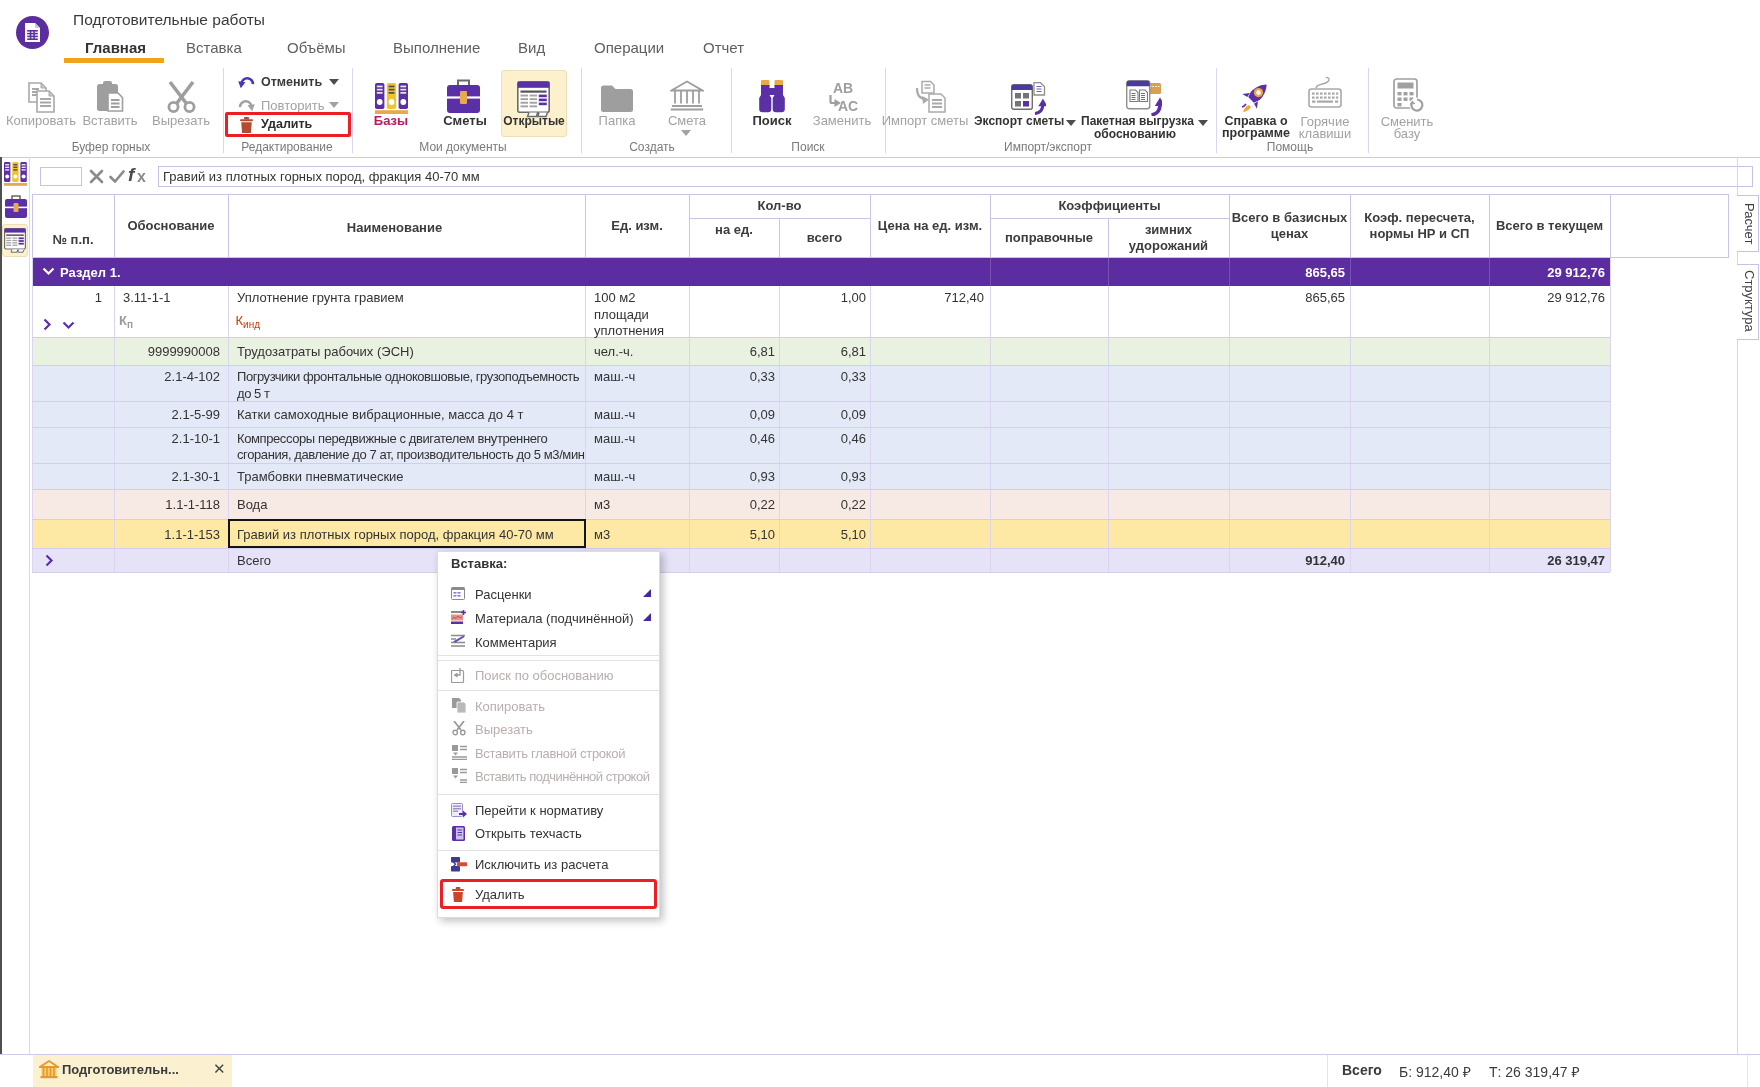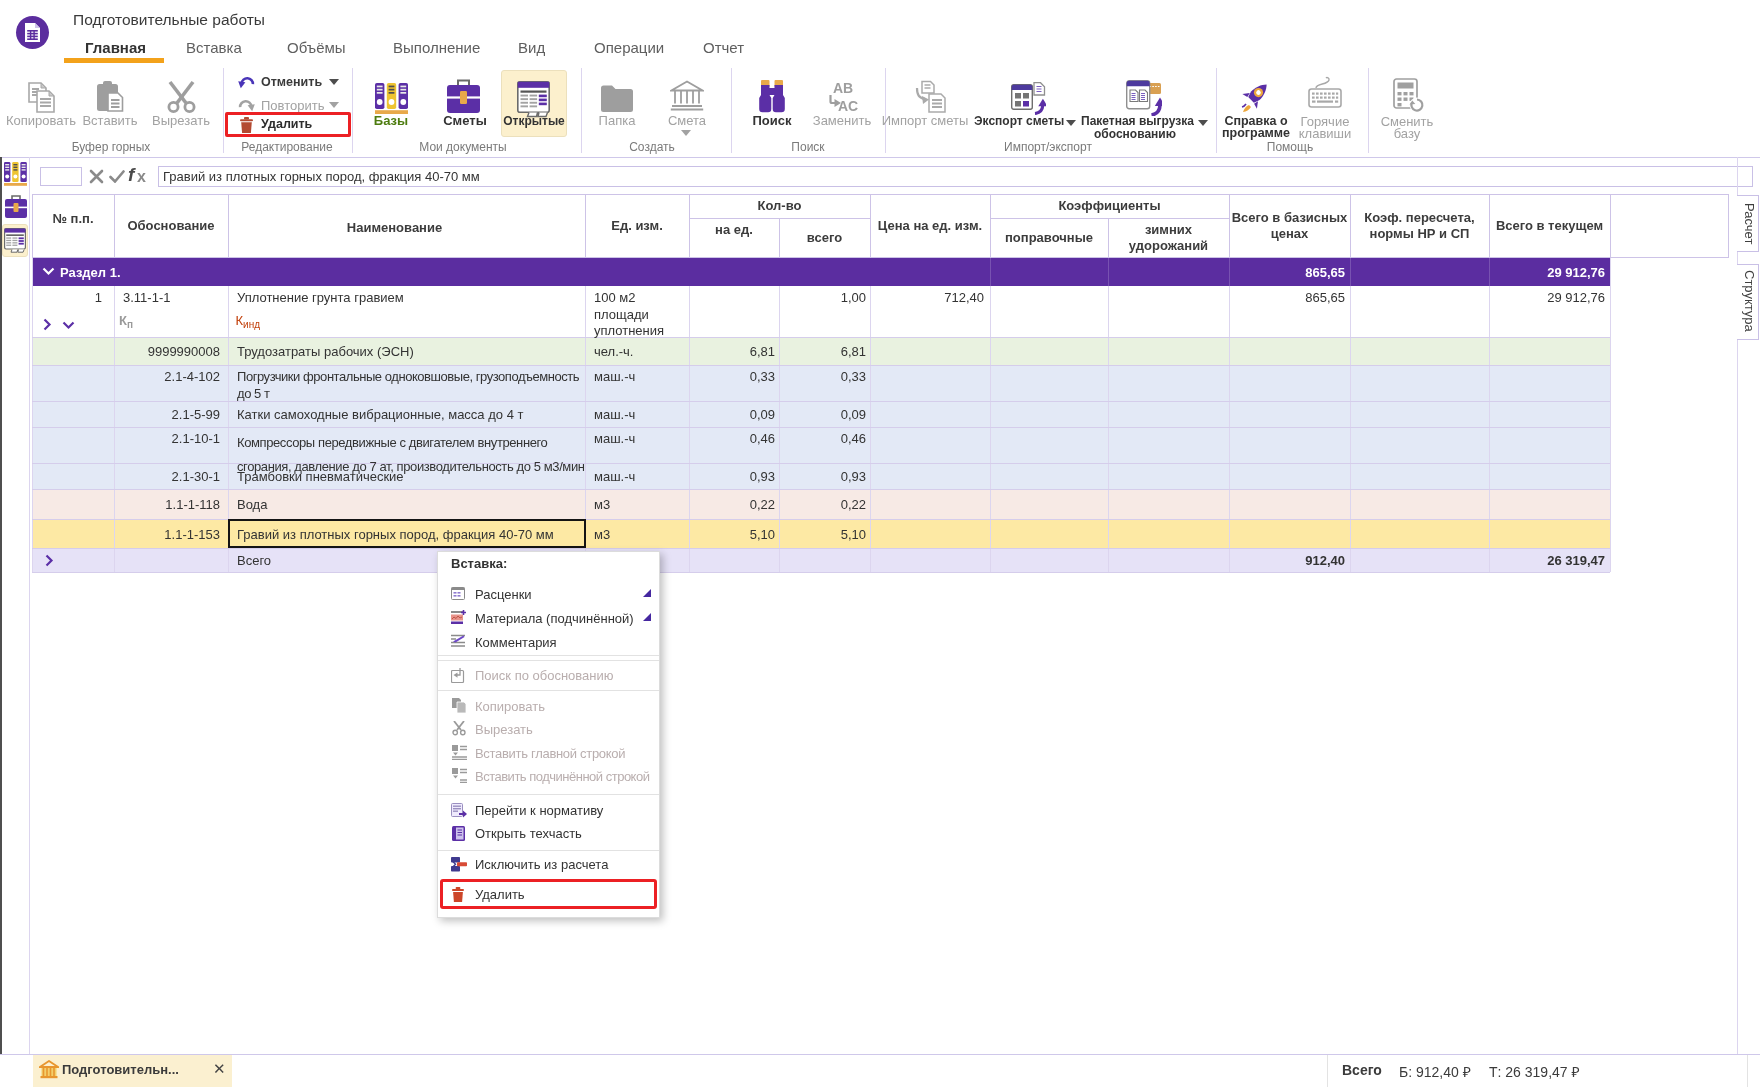--- a/index.html
+++ b/index.html
@@ -120,21 +120,21 @@
       <rect x="13.6" y="5.8" width="5.8" height="1.7"></rect>
       <rect x="13.6" y="9" width="5.8" height="1.7"></rect>
     </g>
     <g fill="#fff">
       <circle cx="4.7" cy="19" r="2.9"></circle>
       <circle cx="16.5" cy="19" r="2.9"></circle>
       <circle cx="28.3" cy="19" r="2.9"></circle>
     </g>
     <rect x="0" y="27.2" width="33" height="3.8" fill="#e8a94a"></rect>
   </svg>
-<div class="blbl" style="left:351px;top:115px;width:80px;color:#4d7c0f;font-weight:bold">Базы</div>
+<div class="blbl" style="left:351px;top:115px;width:80px;color:#be185d;font-weight:bold">Базы</div>
 <svg class="a" style="left:447px;top:78px" width="33" height="36" viewBox="0 0 33 36">
     <path d="M11 7 v-4.5 h11 v4.5" fill="none" stroke="#6a6a6a" stroke-width="2"></path>
     <rect x="0" y="7" width="33" height="28" rx="3" fill="#5b2fa6"></rect>
     <rect x="0" y="18.4" width="33" height="2.2" fill="#fff"></rect>
     <rect x="13" y="13" width="7" height="13" rx="1.2" fill="#e8a94a"></rect>
   </svg>
 <div class="blbl" style="left:425px;top:115px;width:80px;color:#333;font-weight:bold">Сметы</div>
 <div class="a" style="left:501px;top:70px;width:66px;height:67px;background:#fcf0cd;border:1px solid #ece0bc;border-radius:3px"></div>
 <svg class="a" style="left:517px;top:81px" width="35" height="39" viewBox="0 0 35 39">
     <rect x="0.8" y="0.8" width="31.4" height="30.4" rx="2" fill="#fff" stroke="#6b6b6b" stroke-width="1.6"></rect>
@@ -376,21 +376,21 @@
 <div class="vl" style="left:990px;top:194px;height:64px;background:#cdc3e7"></div>
 <div class="vl" style="left:1229px;top:194px;height:64px;background:#cdc3e7"></div>
 <div class="vl" style="left:1350px;top:194px;height:64px;background:#cdc3e7"></div>
 <div class="vl" style="left:1489px;top:194px;height:64px;background:#cdc3e7"></div>
 <div class="vl" style="left:1610px;top:194px;height:64px;background:#cdc3e7"></div>
 <div class="vl" style="left:779px;top:218px;height:40px;background:#cdc3e7"></div>
 <div class="vl" style="left:1108px;top:218px;height:40px;background:#cdc3e7"></div>
 <div class="hl" style="left:689px;top:218px;width:181px;background:#cdc3e7"></div>
 <div class="hl" style="left:990px;top:218px;width:239px;background:#cdc3e7"></div>
 
-<div class="hdr" style="left:32px;top:187px;width:82px;height:63px">№ п.п.</div>
+<div class="hdr" style="left:32px;top:208px;width:82px;height:63px">№ п.п.</div>
 <div class="hdr" style="left:114px;top:194px;width:114px;height:63px">Обоснование</div>
 <div class="hdr" style="left:216px;top:194px;width:357px;height:67px">Наименование</div>
 <div class="hdr" style="left:585px;top:194px;width:104px;height:63px">Ед. изм.</div>
 <div class="hdr" style="left:689px;top:194px;width:181px;height:24px">Кол-во</div>
 <div class="hdr" style="left:689px;top:218px;width:90px;height:24px">на ед.</div>
 <div class="hdr" style="left:779px;top:218px;width:91px;height:40px">всего</div>
 <div class="hdr" style="left:870px;top:194px;width:120px;height:63px">Цена на ед. изм.</div>
 <div class="hdr" style="left:990px;top:194px;width:239px;height:24px">Коэффициенты</div>
 <div class="hdr" style="left:990px;top:218px;width:118px;height:40px">поправочные</div>
 <div class="hdr" style="left:1108px;top:218px;width:121px;height:40px">зимних<br>удорожаний</div>
@@ -458,21 +458,21 @@
 <div class="ct" style="left:237px;top:369px;line-height:16.5px;letter-spacing:-0.45px">Погрузчики фронтальные одноковшовые, грузоподъемность<br>до 5 т</div>
 <div class="ct" style="left:594px;top:369px">маш.-ч</div>
 <div class="ct num" style="right:985px;top:369px">0,33</div>
 <div class="ct num" style="right:894px;top:369px">0,33</div>
 <div class="ct num" style="right:1540px;top:407px">2.1-5-99</div>
 <div class="ct" style="left:237px;top:407px">Катки самоходные вибрационные, масса до 4 т</div>
 <div class="ct" style="left:594px;top:407px">маш.-ч</div>
 <div class="ct num" style="right:985px;top:407px">0,09</div>
 <div class="ct num" style="right:894px;top:407px">0,09</div>
 <div class="ct num" style="right:1540px;top:431px">2.1-10-1</div>
-<div class="ct" style="left:237px;top:431px;line-height:24px;letter-spacing:-0.4px">Компрессоры передвижные с двигателем внутреннего<br>сгорания, давление до 7 ат, производительность до 5 м3/мин</div>
+<div class="ct" style="left:237px;top:431px;line-height:16px;letter-spacing:-0.4px">Компрессоры передвижные с двигателем внутреннего<br>сгорания, давление до 7 ат, производительность до 5 м3/мин</div>
 <div class="ct" style="left:594px;top:431px">маш.-ч</div>
 <div class="ct num" style="right:985px;top:431px">0,46</div>
 <div class="ct num" style="right:894px;top:431px">0,46</div>
 <div class="ct num" style="right:1540px;top:469px">2.1-30-1</div>
 <div class="ct" style="left:237px;top:469px">Трамбовки пневматические</div>
 <div class="ct" style="left:594px;top:469px">маш.-ч</div>
 <div class="ct num" style="right:985px;top:469px">0,93</div>
 <div class="ct num" style="right:894px;top:469px">0,93</div>
 <div class="ct num" style="right:1540px;top:497px">1.1-1-118</div>
 <div class="ct" style="left:237px;top:497px">Вода</div>

